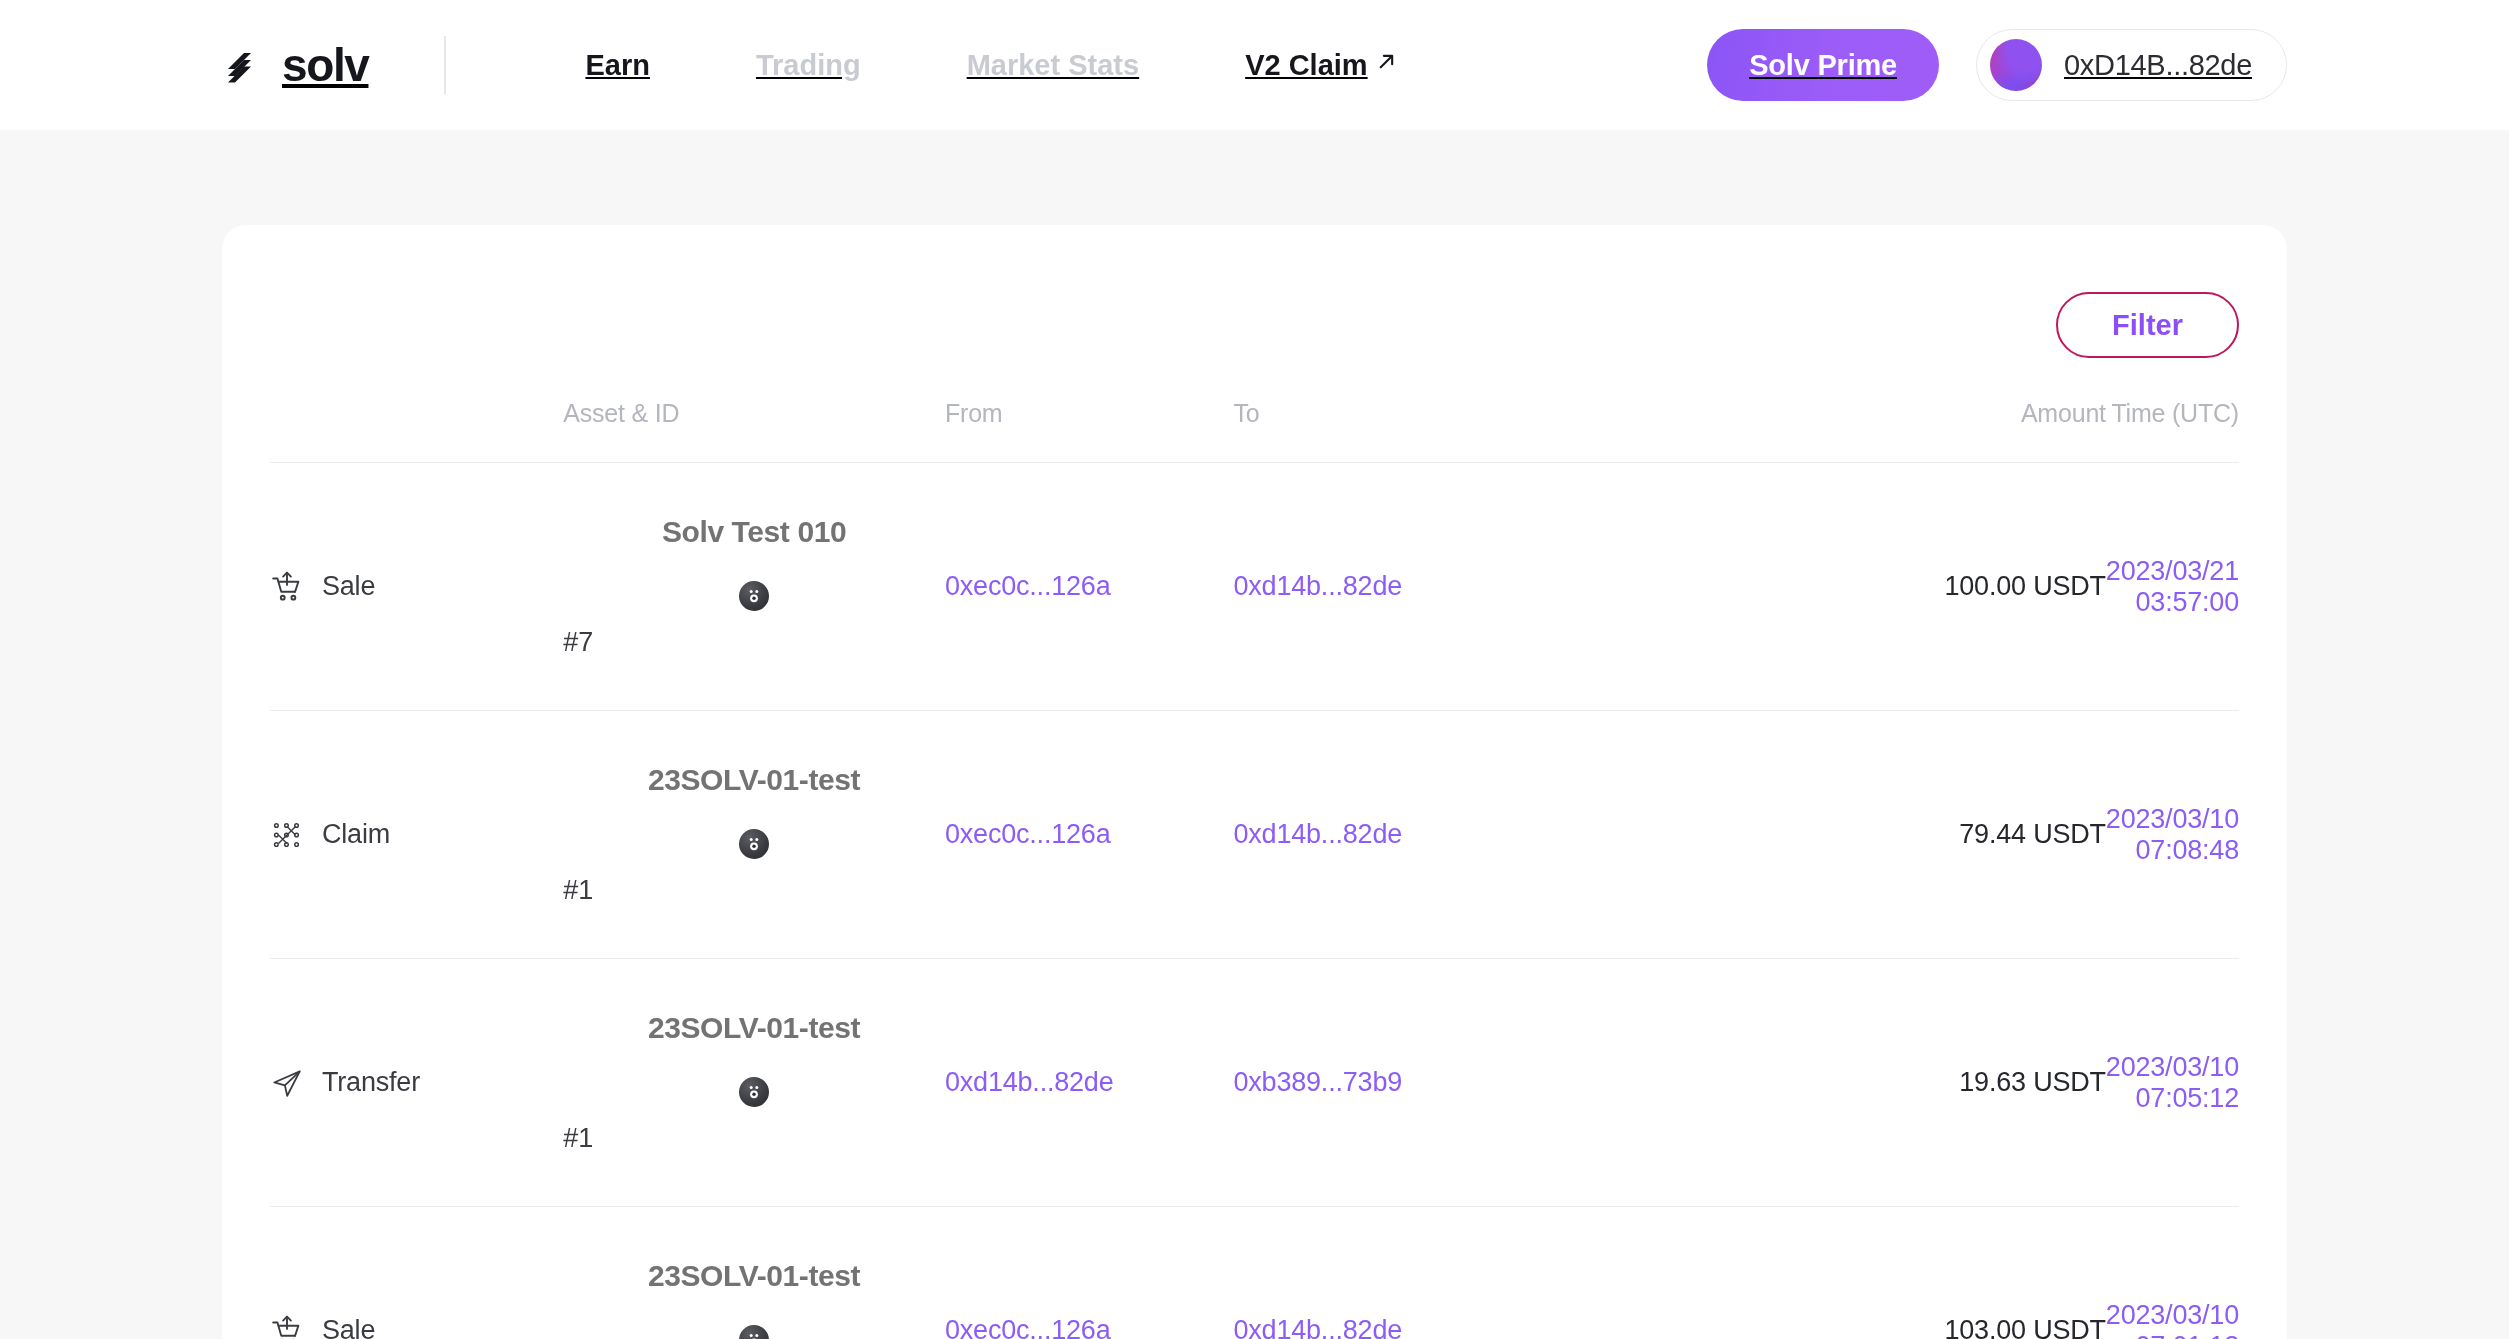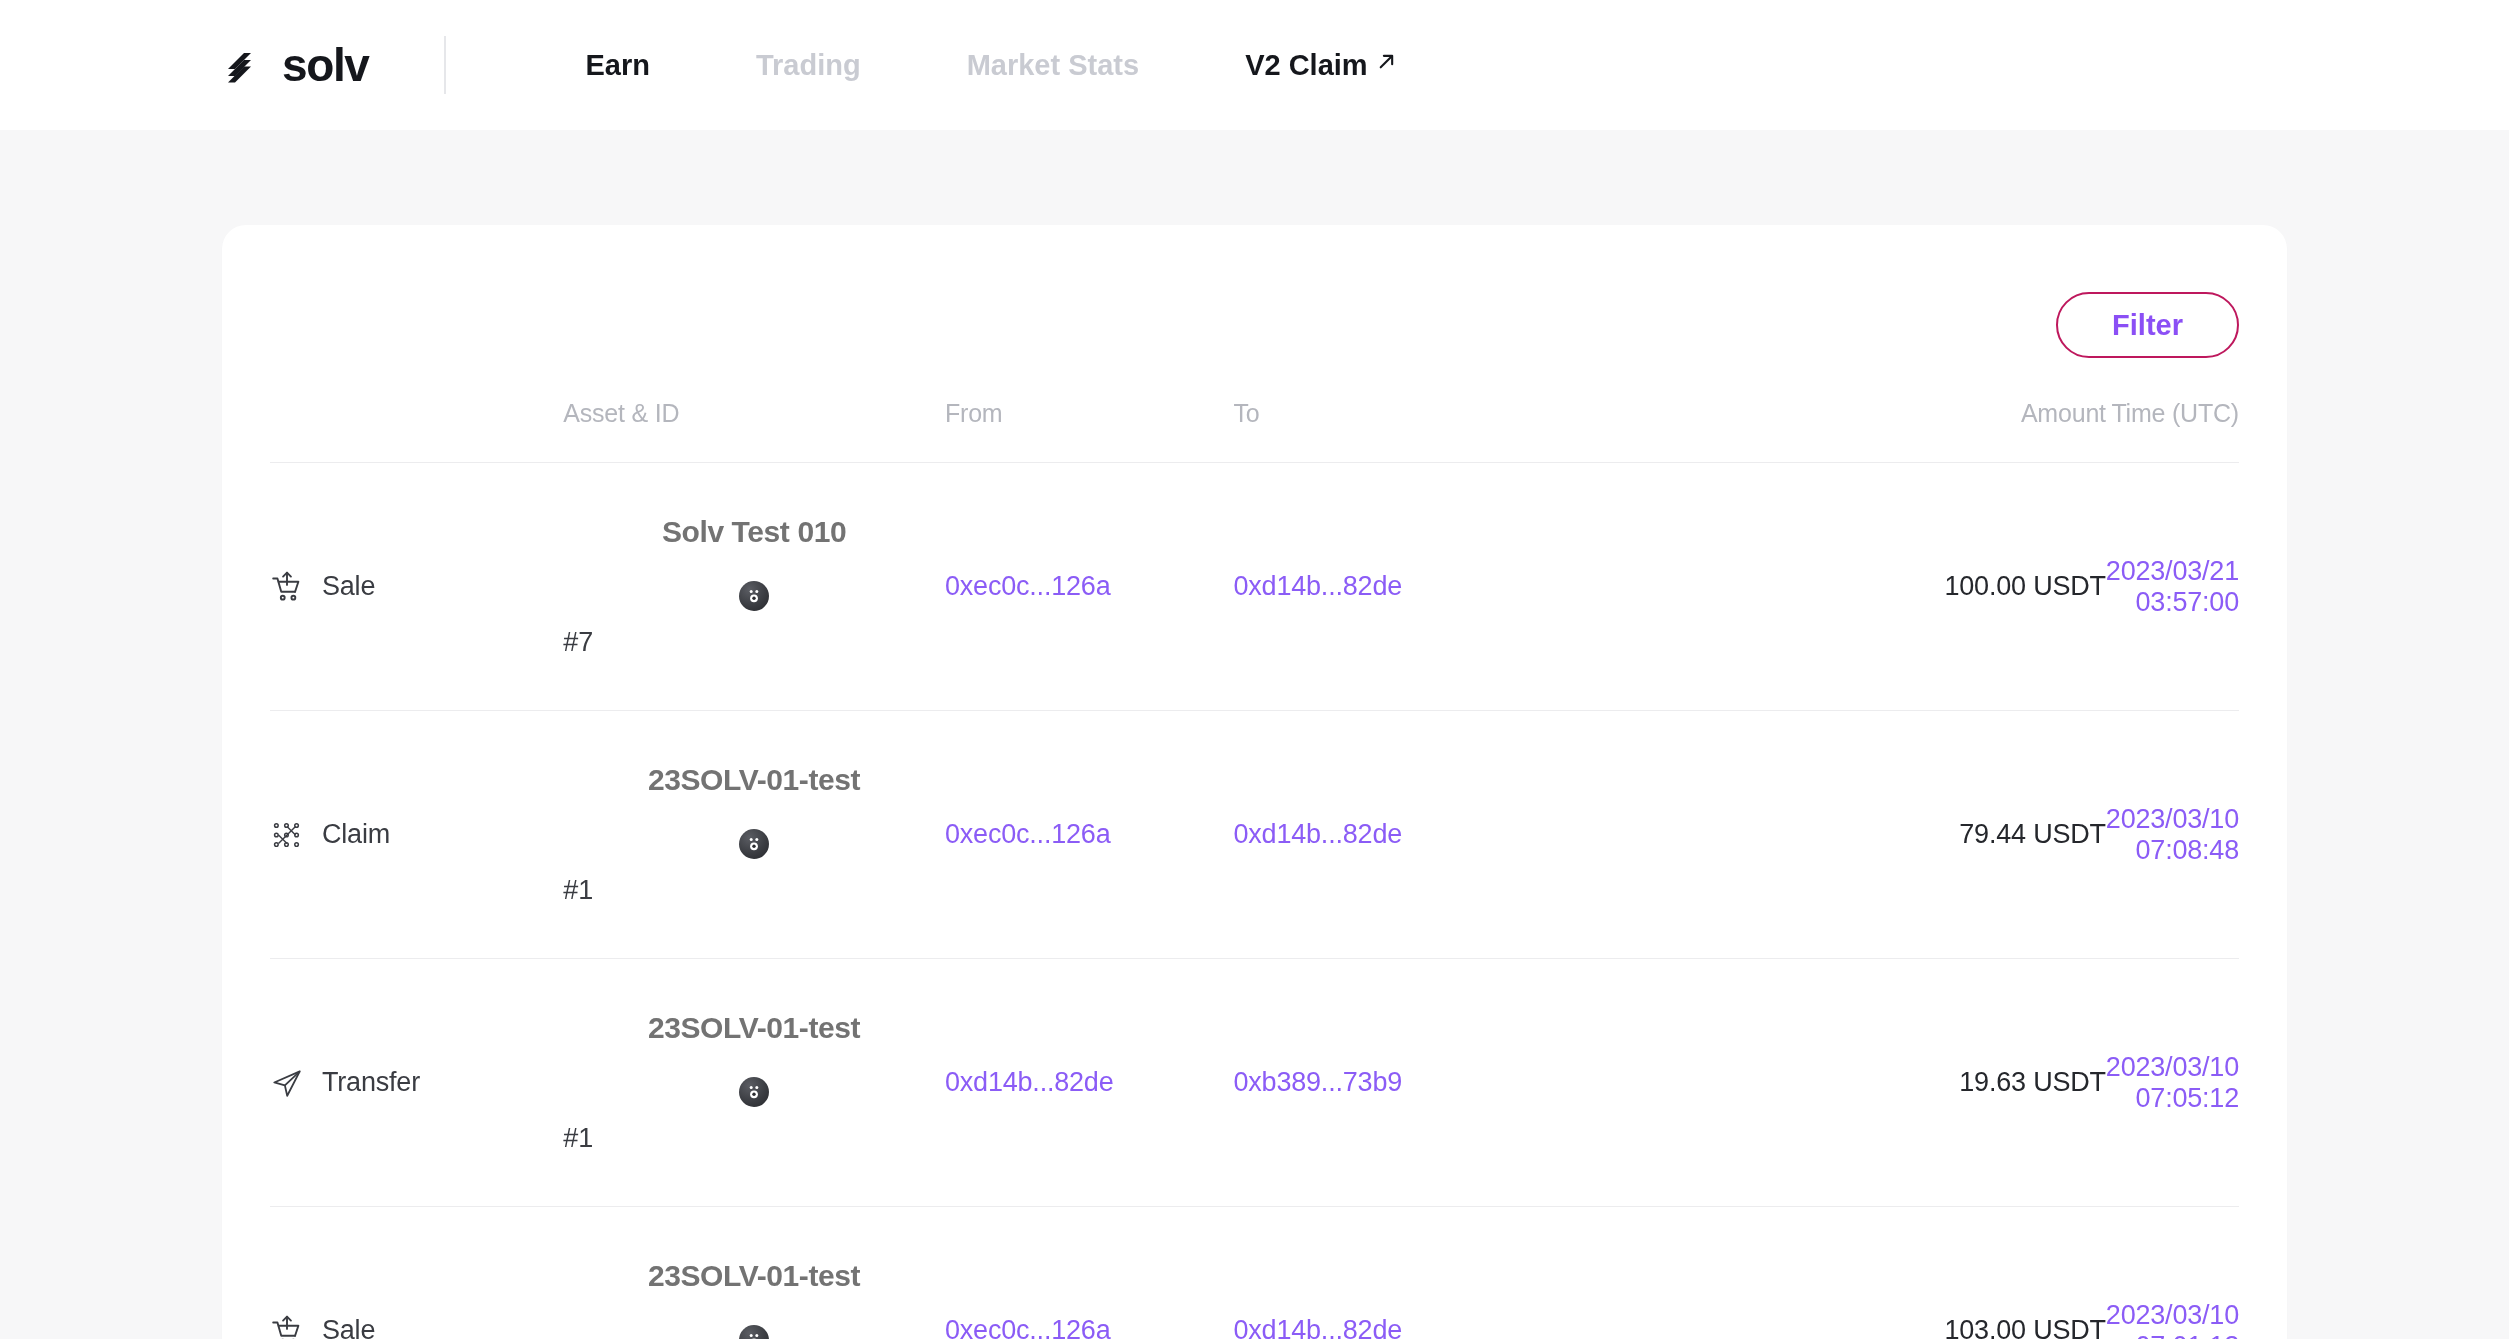--- a/index.html
+++ b/index.html
@@ -13,20 +13,21 @@
   }
 
   
   .topbar {
     height: 130px;
     background: #ffffff;
     display: flex;
     align-items: center;
     padding: 0 222px 0 222px;
     position: relative;
+    text-decoration: underline;
   }
   .brand { display: flex; align-items: center; gap: 16px; }
   .brand-mark { width: 44px; height: 44px; display:block; }
   .brand-name {
     font-size: 46px;
     font-weight: 700;
     letter-spacing: -1.4px;
     color: #15171c;
   }
   .nav-divider {
@@ -265,20 +266,27 @@
     </div>
     <div class="nav-link dark">
       <span>V2 Claim</span>
       <svg class="ext-arrow" viewBox="0 0 20 20">
         <path d="M4.5 15.5 L15 5" stroke="#15171c" stroke-width="2" fill="none" stroke-linecap="round"></path>
         <path d="M7.5 4.6 L15.4 4.6 L15.4 12.5" stroke="#15171c" stroke-width="2" fill="none" stroke-linecap="round" stroke-linejoin="round"></path>
       </svg>
     </div>
   </nav>
 
+  <div class="topbar-right">
+    <button class="prime-btn">Solv Prime</button>
+    <div class="wallet-pill">
+      <div class="avatar"></div>
+      <span class="wallet-addr">0xD14B...82de</span>
+    </div>
+  </div>
 </div>
 
 <div class="page">
   <div class="card">
 
     <div class="card-head">
       <button class="filter-btn">Filter</button>
     </div>
 
     <table>

